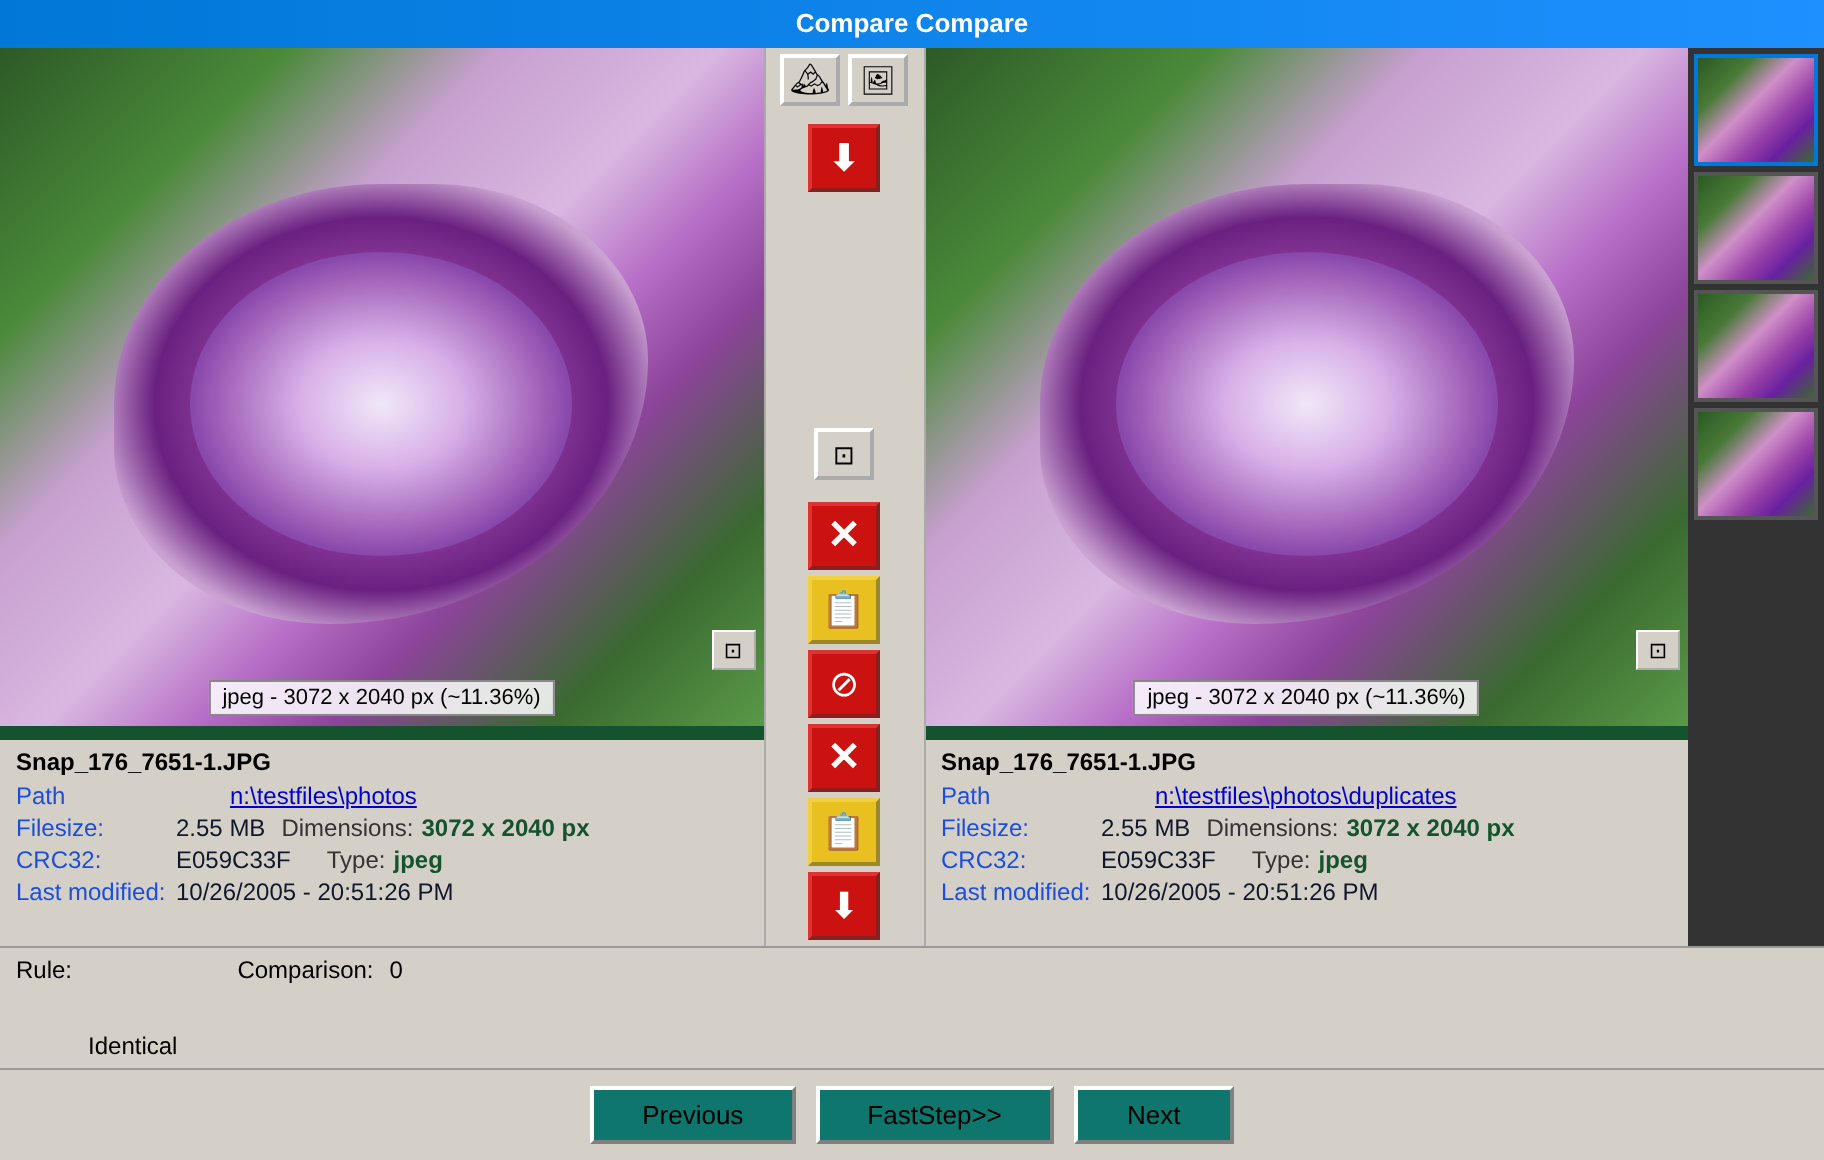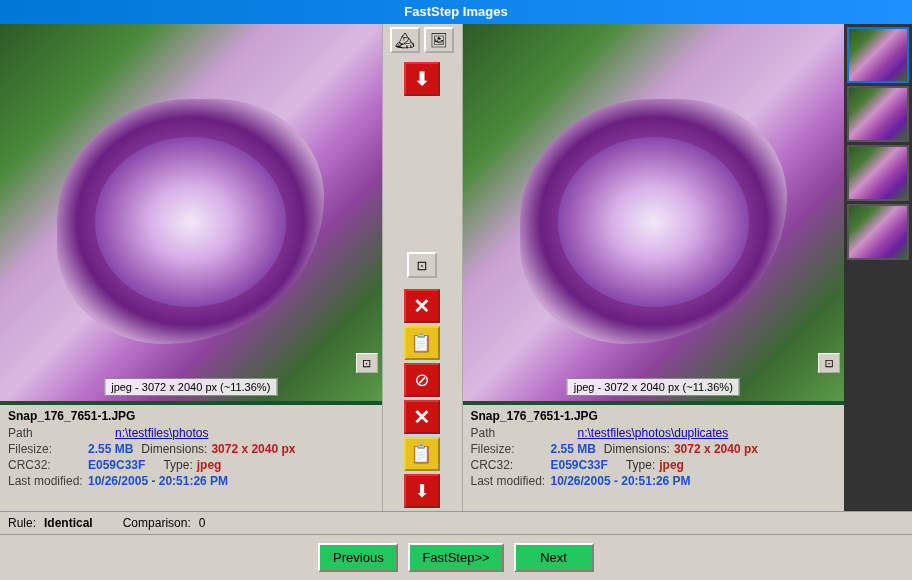--- a/index.html
+++ b/index.html
@@ -54,42 +54,42 @@
       padding: 2px 6px;
       position: absolute;
       bottom: 5px;
       left: 50%;
       transform: translateX(-50%);
       white-space: nowrap;
     }
     .file-info {
       padding: 4px 8px;
       background: #d4d0c8;
-      border-top: 4px solid #14532d;
+      border-top: 7px solid #14532d;
       min-height: 110px;
     }
     .file-name {
       font-weight: bold;
       margin-bottom: 3px;
     }
     .info-row {
       display: flex;
       align-items: center;
       margin-bottom: 2px;
     }
     .info-label {
       width: 80px;
-      color: #404040;
+      color: #1d4ed8;
     }
     .info-value {
-      color: #1d4ed8;
-      font-weight: bold;
+      color: #0f172a;
+      font-weight: normal;
     }
     .info-value-dim {
-      color: #b91c1c;
+      color: #14532d;
       font-weight: bold;
     }
     .info-dim-label {
       color: #333;
       margin-left: 8px;
     }
     .path-link {
       color: #0000cc;
       text-decoration: underline;
       padding-left: 27px;
@@ -169,36 +169,36 @@
       gap: 30px;
     }
     .footer-buttons {
       display: flex;
       justify-content: center;
       gap: 10px;
       padding: 8px;
       border-top: 1px solid #999;
     }
     .win-btn {
-      padding: 5px 12px;
-      background: #22c55e;
+      padding: 5px 24px;
+      background: #0f766e;
       border-top: 2px solid #fff;
       border-left: 2px solid #fff;
       border-right: 2px solid #808080;
       border-bottom: 2px solid #808080;
       cursor: pointer;
       font-size: 13px;
       min-width: 80px;
     }
   </style>
 </head>
 <body>
 
 <div class="title-bar">
-  <span>FastStep Images</span>
+  <span>Compare Compare</span>
 </div>
 
 <div class="full-layout">
   <div class="image-row">
 
     <div class="left-image-section">
       <div class="image-wrapper">
         <div class="flower-image"></div>
         <div class="image-label">jpeg - 3072 x 2040 px (~11.36%)</div>
 
@@ -308,21 +308,21 @@
       <div class="thumb-item"></div>
       <div class="thumb-item"></div>
       <div class="thumb-item"></div>
     </div>
   </div>
 
   <div class="bottom-section">
     <div class="rule-comparison-row">
       <div style="display:flex;gap:8px;">
         <span>Rule:</span>
-        <span style="font-weight:bold;">Identical</span>
+        <span style="font-weight:normal;margin-top:38px;">Identical</span>
       </div>
       <div style="display:flex;gap:8px;">
         <span>Comparison:</span>
         <span>0</span>
       </div>
     </div>
     <div class="footer-buttons">
       <button class="win-btn">Previous</button>
       <button class="win-btn">FastStep&gt;&gt;</button>
       <button class="win-btn">Next</button>

